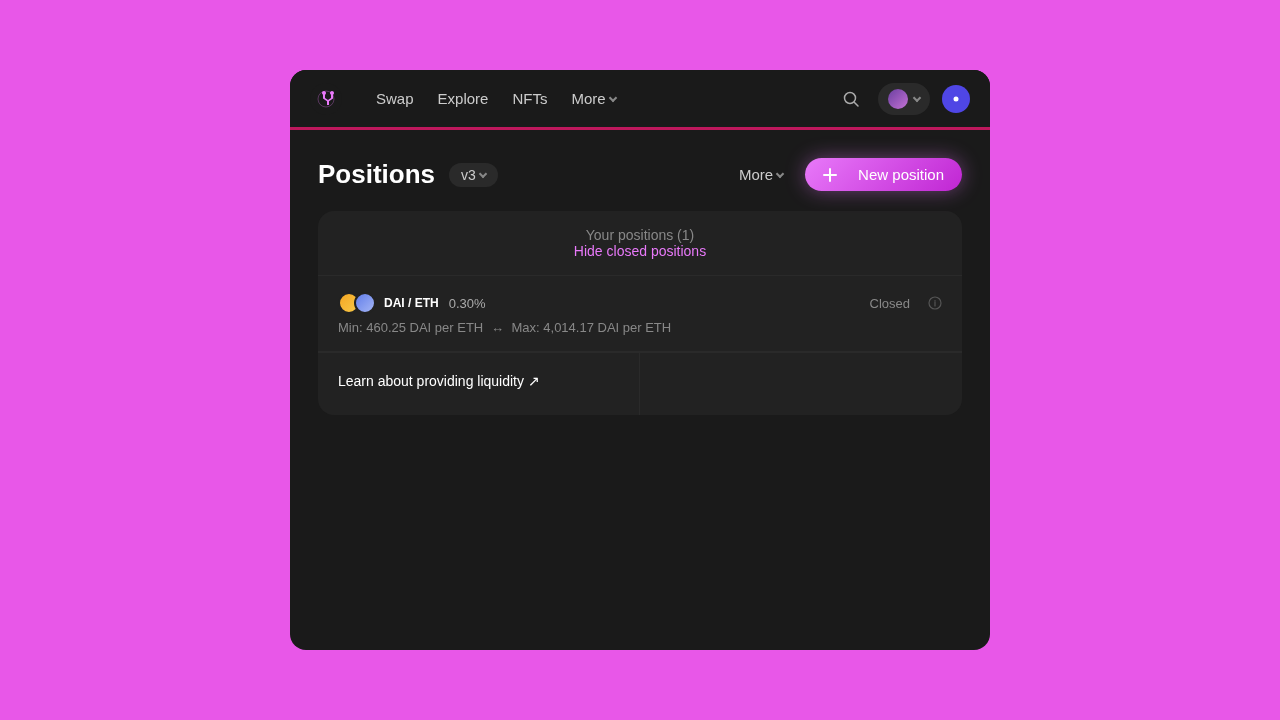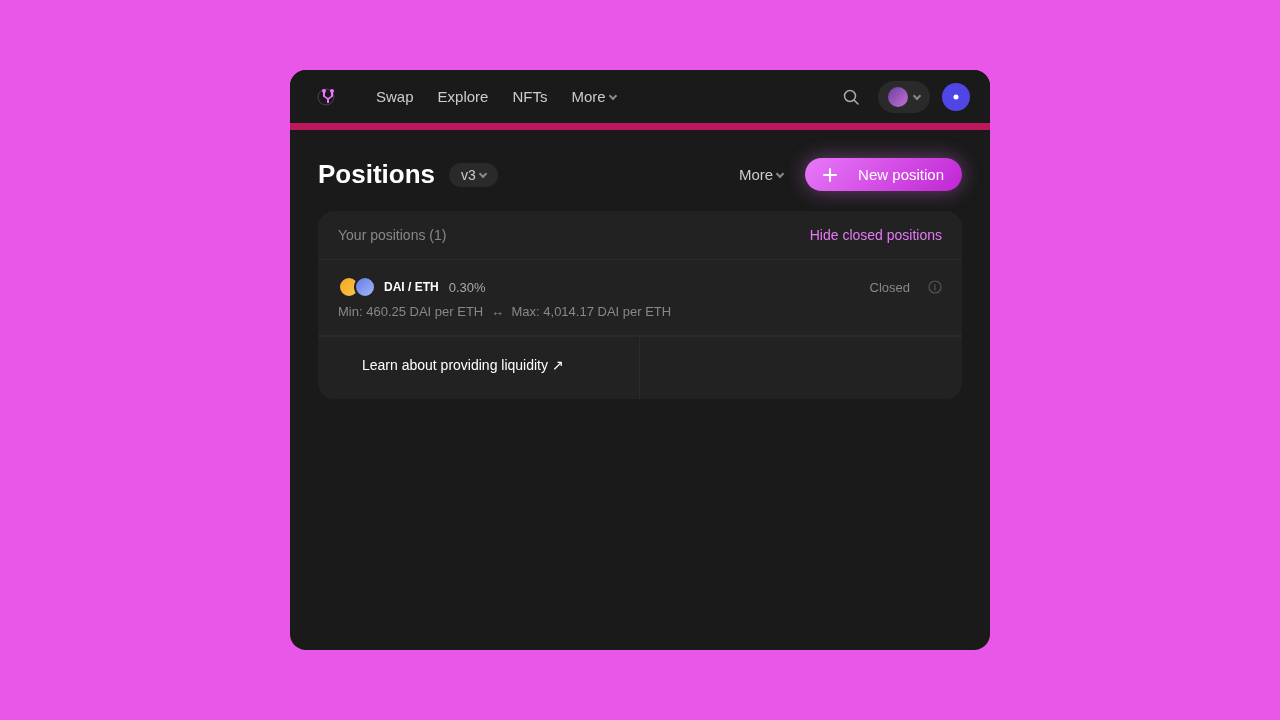--- a/index.html
+++ b/index.html
@@ -20,21 +20,21 @@
       display: flex;
       flex-direction: column;
     }
     
     .navbar {
       display: flex;
       align-items: center;
       padding: 0 20px;
       height: 60px;
       background: #1a1a1a;
-      border-bottom: 7px solid #be185d;
+      border-bottom: 3px solid #be185d;
       gap: 24px;
     }
     .navbar-logo {
       width: 32px;
       height: 32px;
       cursor: pointer;
       flex-shrink: 0;
     }
     .navbar-logo svg { width: 100%; height: 100%; }
     .navbar-nav {
@@ -179,20 +179,21 @@
       background: #222;
       border-radius: 16px;
       overflow: hidden;
     }
     .positions-header {
       display: flex;
       align-items: center;
       justify-content: space-between;
       padding: 16px 20px;
       border-bottom: 1px solid #2a2a2a;
+      flex-direction: column;
     }
     .positions-count {
       color: #888;
       font-size: 14px;
     }
     .hide-closed-btn {
       color: #e879f9;
       font-size: 14px;
       background: none;
       border: none;
@@ -264,21 +265,20 @@
     }
     .info-block:first-child { border-right: 1px solid #2a2a2a; }
     .info-title {
       color: #fff;
       font-size: 14px;
       font-weight: 500;
       margin-bottom: 6px;
       display: flex;
       align-items: center;
       gap: 4px;
-      margin-left: 24px;
     }
     .info-desc {
       color: #666;
       font-size: 13px;
       line-height: 1.4;
     }
     
     .chevron {
       display: inline-block;
       border-right: 2px solid #888;

